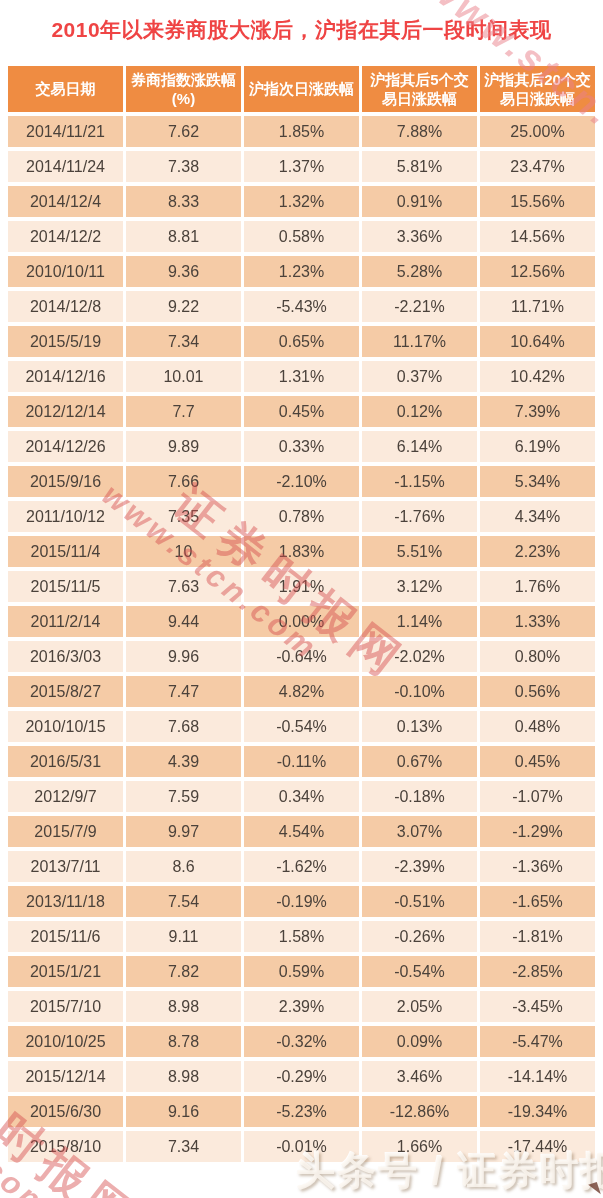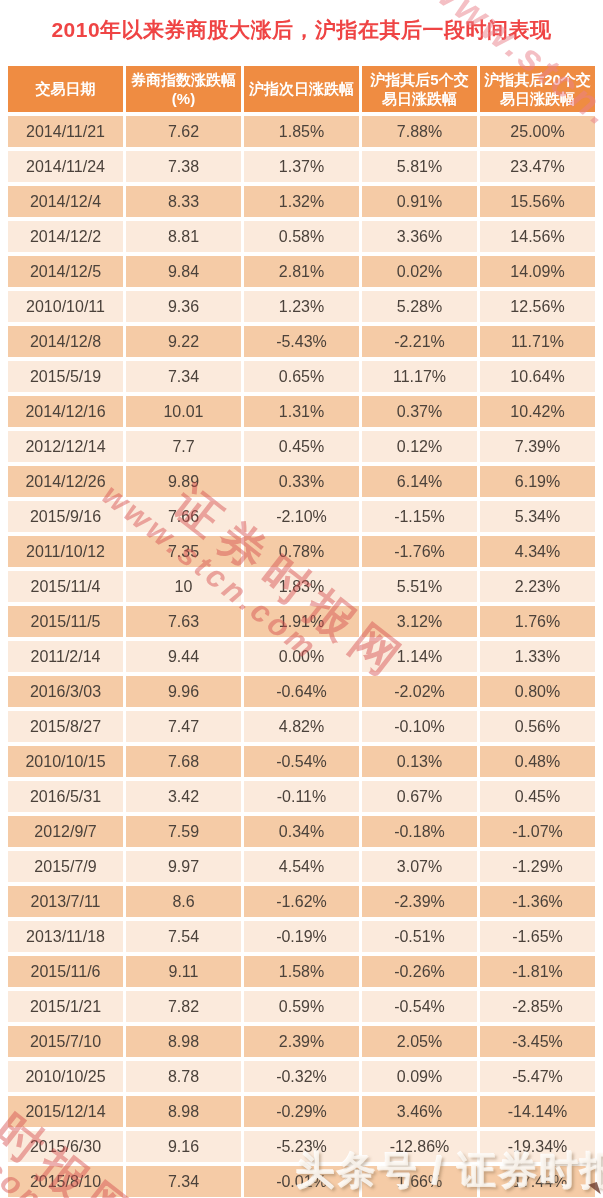--- a/index.html
+++ b/index.html
@@ -147,27 +147,20 @@
         <td>15.56%</td>
       </tr>
       <tr>
         <td>2014/12/2</td>
         <td>8.81</td>
         <td>0.58%</td>
         <td>3.36%</td>
         <td>14.56%</td>
       </tr>
       <tr>
-        <td>2014/12/5</td>
-        <td>9.84</td>
-        <td>2.81%</td>
-        <td>0.02%</td>
-        <td>14.09%</td>
-      </tr>
-      <tr>
         <td>2010/10/11</td>
         <td>9.36</td>
         <td>1.23%</td>
         <td>5.28%</td>
         <td>12.56%</td>
       </tr>
       <tr>
         <td>2014/12/8</td>
         <td>9.22</td>
         <td>-5.43%</td>
@@ -253,21 +246,21 @@
       </tr>
       <tr>
         <td>2010/10/15</td>
         <td>7.68</td>
         <td>-0.54%</td>
         <td>0.13%</td>
         <td>0.48%</td>
       </tr>
       <tr>
         <td>2016/5/31</td>
-        <td>3.42</td>
+        <td>4.39</td>
         <td>-0.11%</td>
         <td>0.67%</td>
         <td>0.45%</td>
       </tr>
       <tr>
         <td>2012/9/7</td>
         <td>7.59</td>
         <td>0.34%</td>
         <td>-0.18%</td>
         <td>-1.07%</td>

